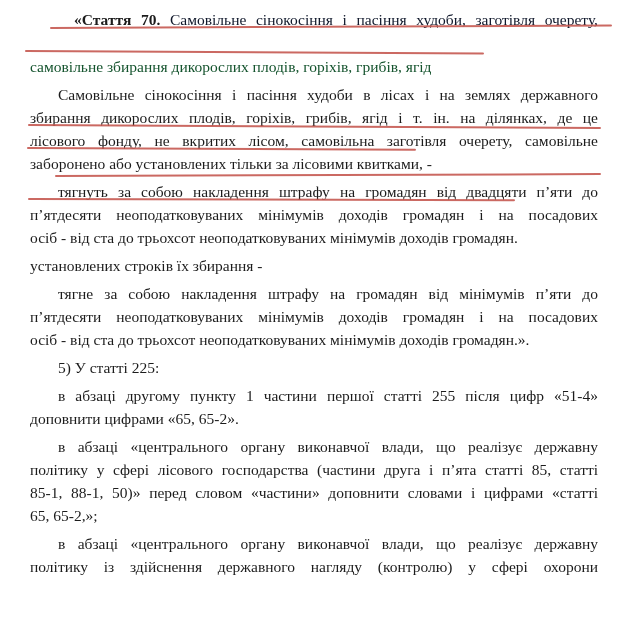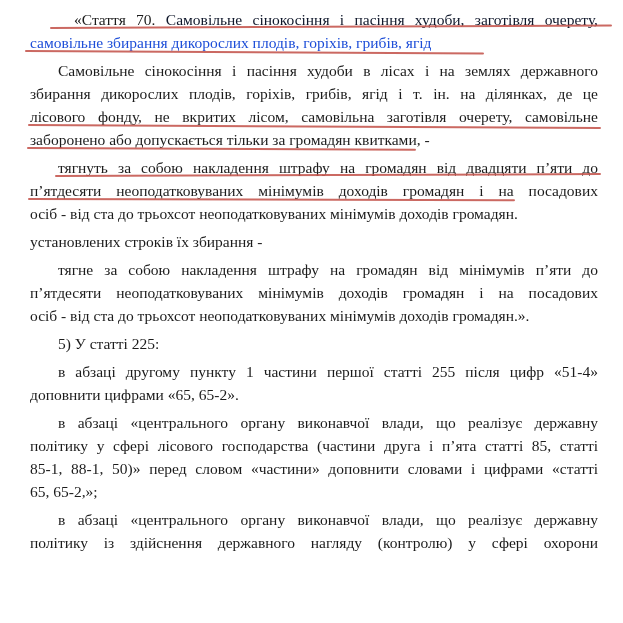--- a/index.html
+++ b/index.html
@@ -33,21 +33,21 @@
   .line.just {
     text-align-last: justify;
   }
   .para .line.first {
     text-indent: 28px;
   }
   .para.title .line.first {
     text-indent: 44px;
   }
   .title-bold {
-    font-weight: normal;
+    font-weight: bold;
     color: #1c1c1c;
   }
   .title-red {
     color: #943634;
   }
   .mark {
     position: absolute;
     height: 2px;
     border-radius: 1px;
     opacity: 0.88;
@@ -57,28 +57,28 @@
 </style>
 </head>
 <body>
 
 <div class="doc" style="color: rgb(28, 28, 28); background: rgb(255, 255, 255);">
   <div class="para title">
     <div class="line just first" id="line-title-0">
       <span class="title-bold">«Стаття 70.</span>
       <span class="title-red" style="color: #0f172a;">Самовільне сінокосіння і пасіння худоби, заготівля очерету,</span>
     </div>
-    <div class="line title-red" id="line-title-1" style="color: #1d4ed8;">самовільне збирання дикорослих плодів, горіхів, грибів, ягід</div>
+    <div class="line title-red" id="line-title-1" style="color: #14532d; margin-top: 24px;">самовільне збирання дикорослих плодів, горіхів, грибів, ягід</div>
   </div>
   <div id="paragraphs">
       <div class="para">
         <div class="line just first" id="line-p0-0">Самовільне сінокосіння і пасіння худоби в лісах і на землях державного</div>
         <div class="line just" id="line-p0-2">збирання дикорослих плодів, горіхів, грибів, ягід і т. ін. на ділянках, де це</div>
         <div class="line just" id="line-p0-1">лісового фонду, не вкритих лісом, самовільна заготівля очерету, самовільне</div>
-        <div class="line" id="line-p0-3">заборонено або допускається тільки за громадян квитками, -</div>
+        <div class="line" id="line-p0-3">заборонено або установлених тільки за лісовими квитками, -</div>
       </div>
       <div class="para">
         <div class="line just first" id="line-p1-0">тягнуть за собою накладення штрафу на громадян від двадцяти п’яти до</div>
         <div class="line just" id="line-p1-1">п’ятдесяти неоподатковуваних мінімумів доходів громадян і на посадових</div>
         <div class="line" id="line-p1-2">осіб - від ста до трьохсот неоподатковуваних мінімумів доходів громадян.</div>
       </div>
       <div class="para">
         <div class="line" id="line-p2-1">установлених строків їх збирання -</div>
       </div>
       <div class="para">

